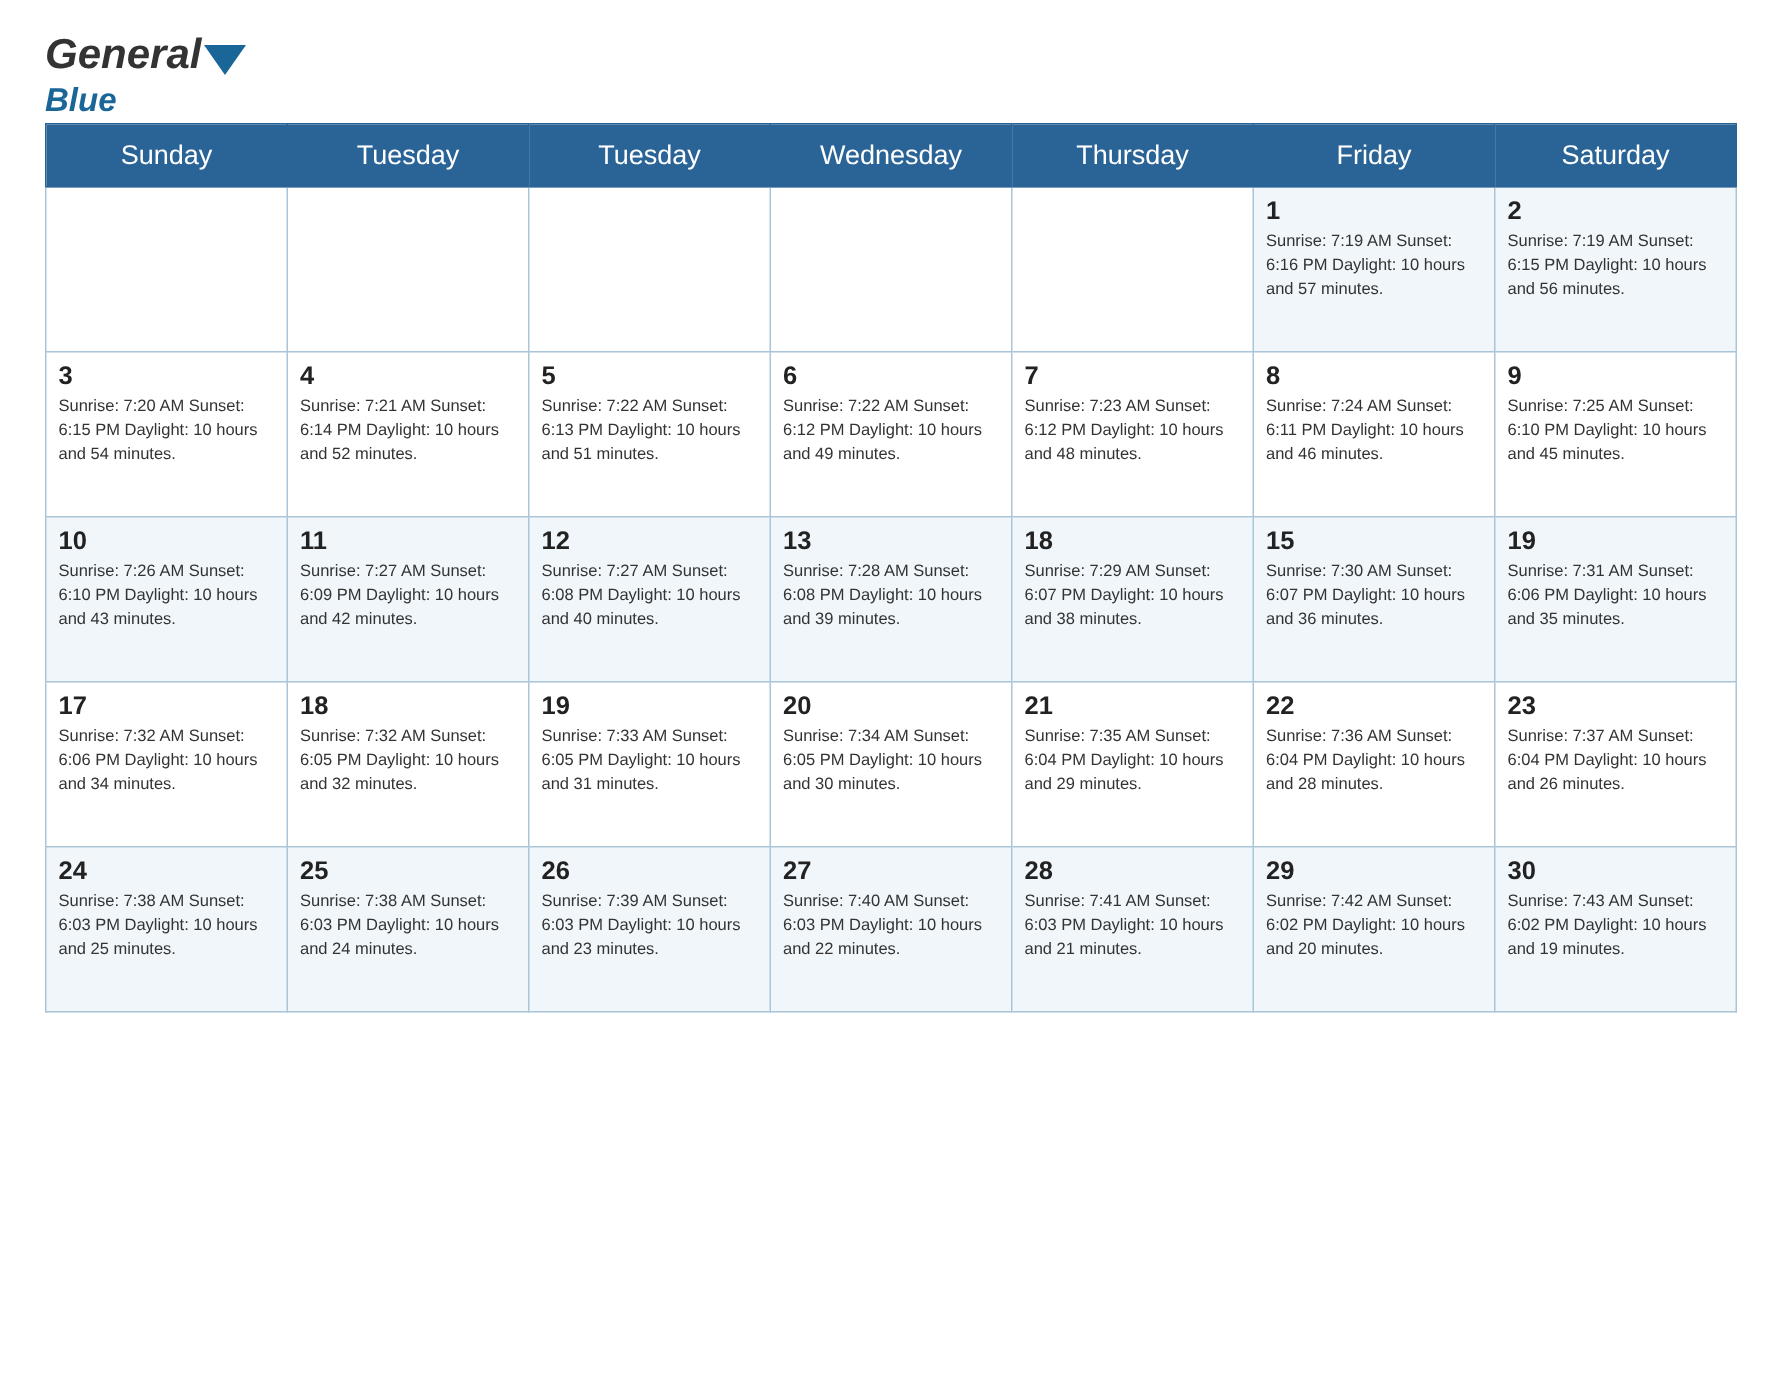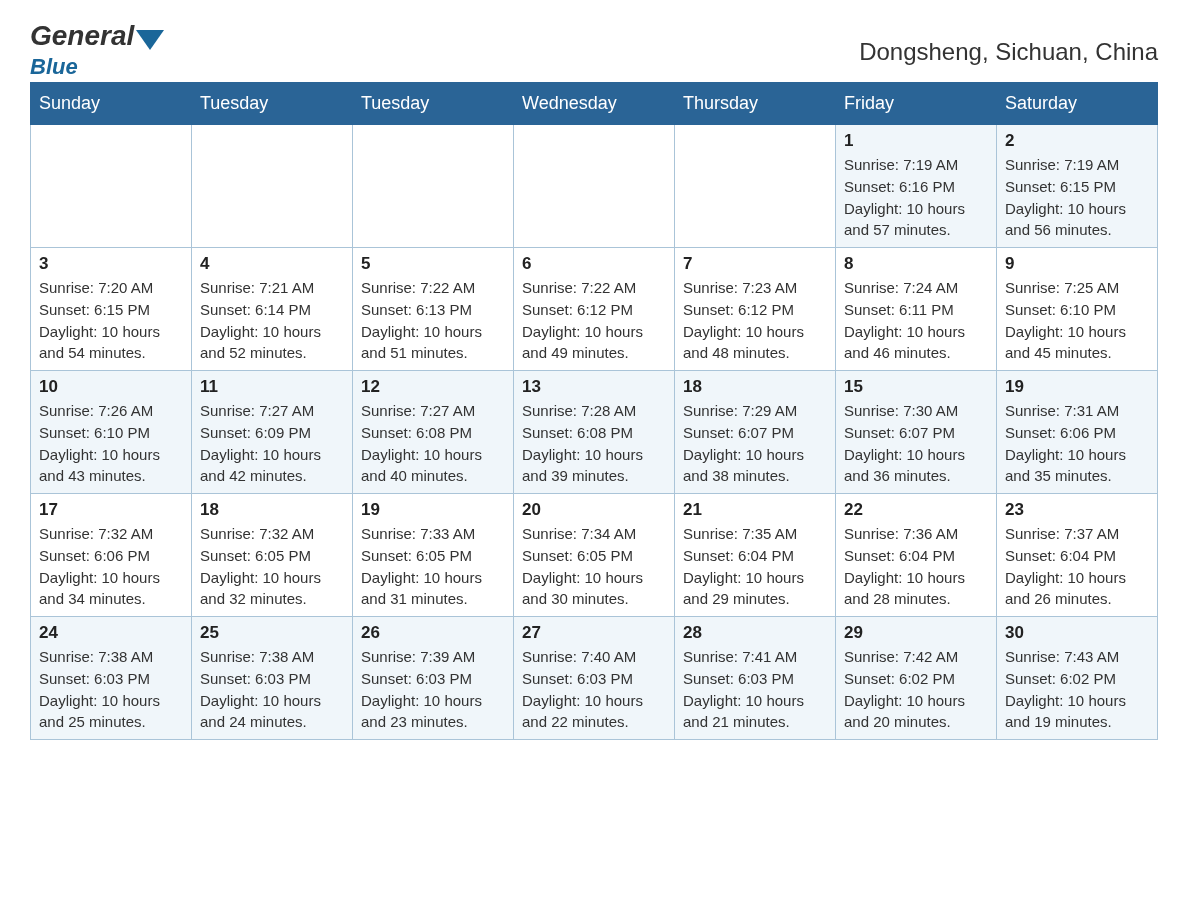--- a/index.html
+++ b/index.html
@@ -66,21 +66,21 @@
       width: 100%;
       border-collapse: collapse;
       border: 1px solid #2a6496;
     }
     .calendar-table th {
       background-color: #2a6496;
       color: #fff;
       font-size: 18px;
       font-weight: normal;
       padding: 10px 8px;
-      text-align: left;
+      text-align: center;
       border: 1px solid #2a6496;
     }
     .calendar-table td {
       border: 1px solid #aac4d8;
       vertical-align: top;
       padding: 6px 8px;
       width: 14.28%;
       height: 110px;
       background: #fff;
     }
@@ -91,21 +91,21 @@
       background: #fff;
     }
     .day-number {
       font-size: 17px;
       font-weight: bold;
       color: #222;
       display: block;
       margin-bottom: 3px;
     }
     .day-detail {
-      font-size: 15px;
+      font-size: 11px;
       color: #333;
       line-height: 1.45;
     }
     .empty-cell {
       background: #fff !important;
     }
     
     .row-1 td { background: #f0f6fa; }
     .row-2 td { background: #ffffff; }
     .row-3 td { background: #f0f6fa; margin-left: 15px; }
@@ -118,21 +118,20 @@
 
 <div class="header-section">
   <div class="logo-block">
     <div class="logo-top-row">
       <span class="logo-text-general">General</span>
       <div class="logo-triangle"></div>
     </div>
     <span class="logo-blue">Blue</span>
   </div>
   <div class="title-block">
-    <div class="location-subtitle">Dongsheng, Sichuan, China</div>
   </div>
 </div>
 
 <table class="calendar-table">
   <thead>
     <tr>
     <th>Sunday</th>
         <th>Tuesday</th>
         <th>Tuesday</th>
         <th>Wednesday</th>

